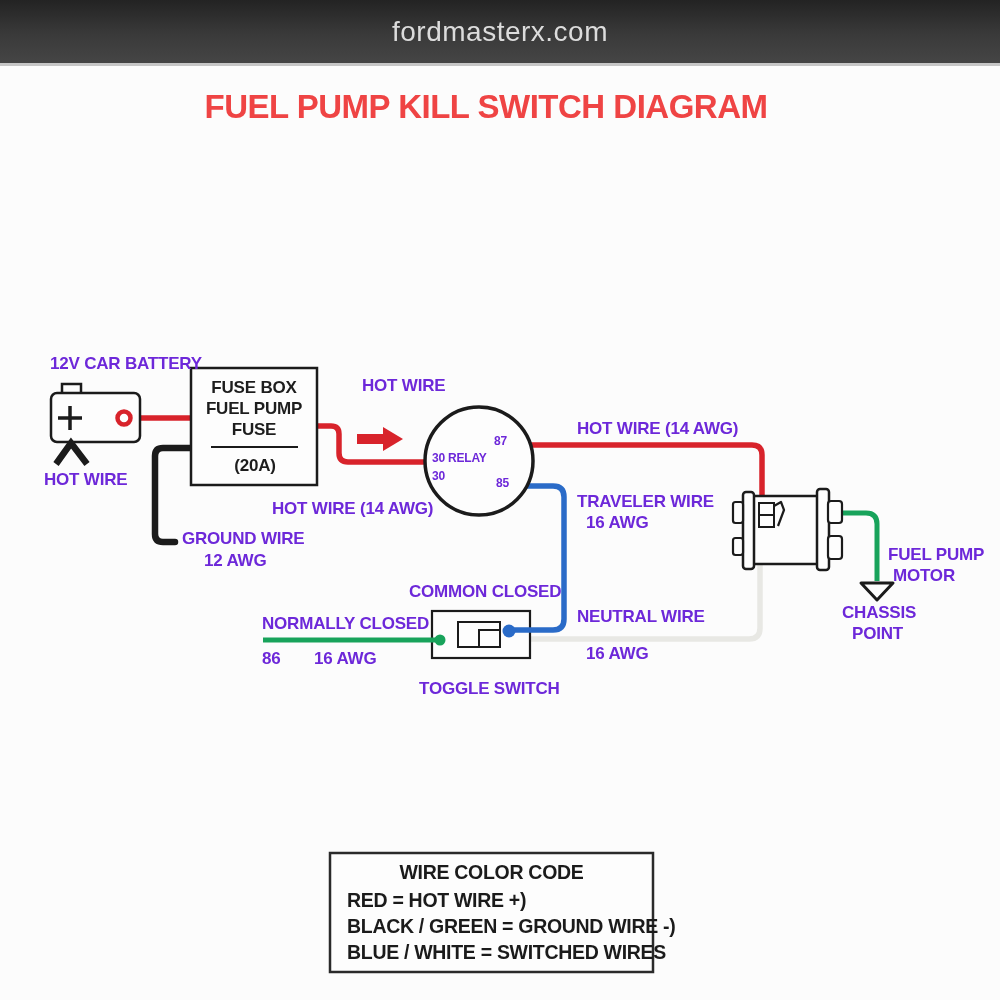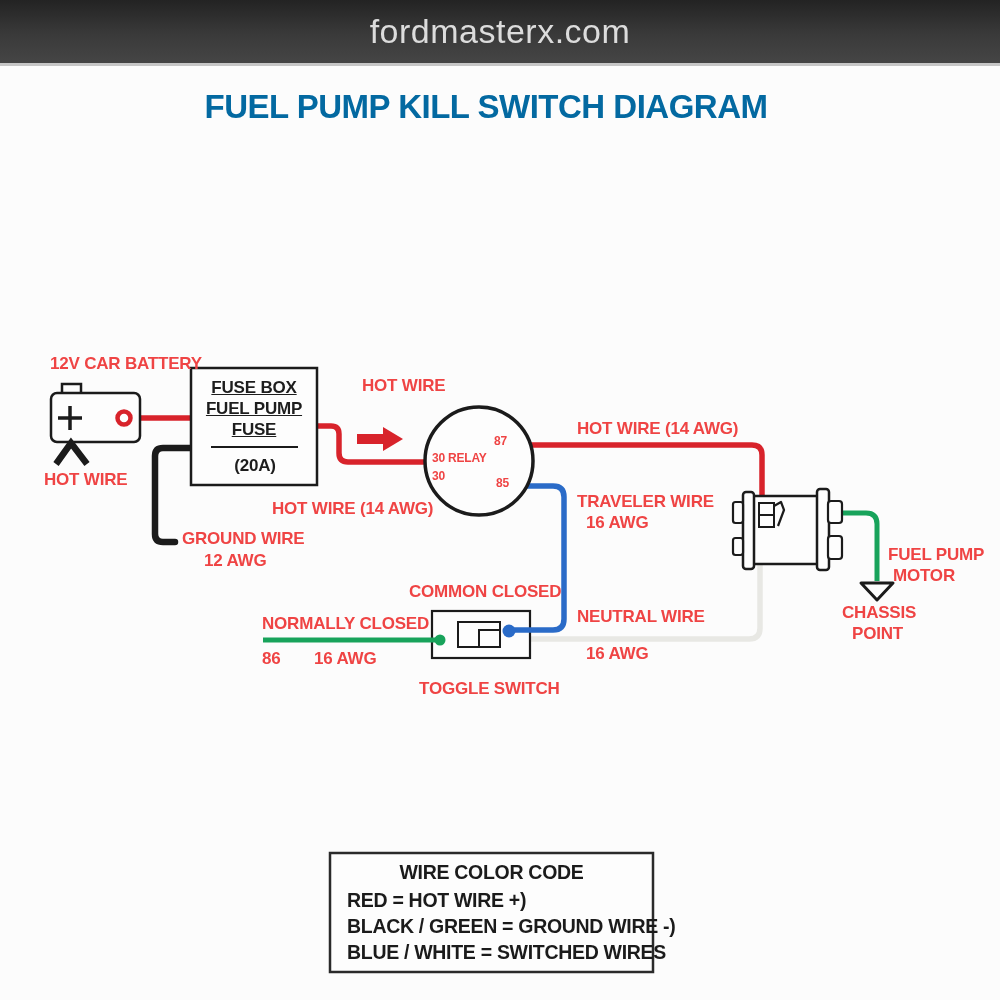--- a/index.html
+++ b/index.html
@@ -11,31 +11,31 @@
     overflow:hidden;
   }
   #header{
     position:absolute;left:0;top:0;width:1000px;height:63px;
     background:linear-gradient(180deg,#232323 0%,#3a3a3a 55%,#454545 100%);
     border-bottom:3px solid #c6c6c6;
     display:flex;align-items:center;justify-content:center;
   }
   #site-name{
     color:var(--c-header_text,#dcdcdc);
-    font-size:34px;font-weight:400;letter-spacing:.5px;
+    font-size:28px;font-weight:400;letter-spacing:.5px;
   }
   #page-title{
     position:absolute;left:0;top:88px;width:972px;
-    text-align:center;color:#0369a1;
+    text-align:center;color:#ef4444;
     font-size:33px;font-weight:700;letter-spacing:-.5px;
   }
   svg{position:absolute;left:0;top:0;}
   .lbl{
     position:absolute;white-space:nowrap;
-    color:#ef4444;font-size:17px;font-weight:600;letter-spacing:-.2px;
+    color:#6d28d9;font-size:17px;font-weight:600;letter-spacing:-.2px;
   }
   .lbl.small{font-size:12px;}
   .boxtext{
     position:absolute;text-align:center;color:#1d1d1d;
     font-size:17px;font-weight:600;letter-spacing:-.2px;line-height:21px;
   }
   .legendline{
     position:absolute;color:#1b1b1b;
     font-size:19.5px;font-weight:600;letter-spacing:-.3px;white-space:nowrap;
   }
@@ -103,21 +103,21 @@
 
     <circle cx="440" cy="640" r="5.5" style="fill:var(--c-green,#18a35b)"></circle>
     <circle cx="509" cy="631" r="6.5" style="fill:var(--c-blue,#2a6bc8)"></circle>
 
     <rect x="330" y="853" width="323" height="119" fill="#fdfdfd" stroke="#2a2a2a" stroke-width="2.5"></rect>
   </svg>
 
   <div class="lbl" style="left:50px;top:354px;">12V CAR BATTERY</div>
   <div class="lbl" style="left:44px;top:470px;">HOT WIRE</div>
 
-  <div class="boxtext" style="left:191px;top:377px;width:126px;text-decoration:underline;">
+  <div class="boxtext" style="left:191px;top:377px;width:126px;">
     <div>FUSE BOX</div>
     <div>FUEL PUMP</div>
     <div>FUSE</div>
   </div>
   <div class="boxtext" style="left:191px;top:455px;width:128px;">(20A)</div>
 
   <div class="lbl" style="left:362px;top:376px;">HOT WIRE</div>
   <div class="lbl small" style="left:494px;top:434px;">87</div>
   <div class="lbl small" style="left:432px;top:451px;">30 RELAY</div>
   <div class="lbl small" style="left:432px;top:469px;">30</div>

